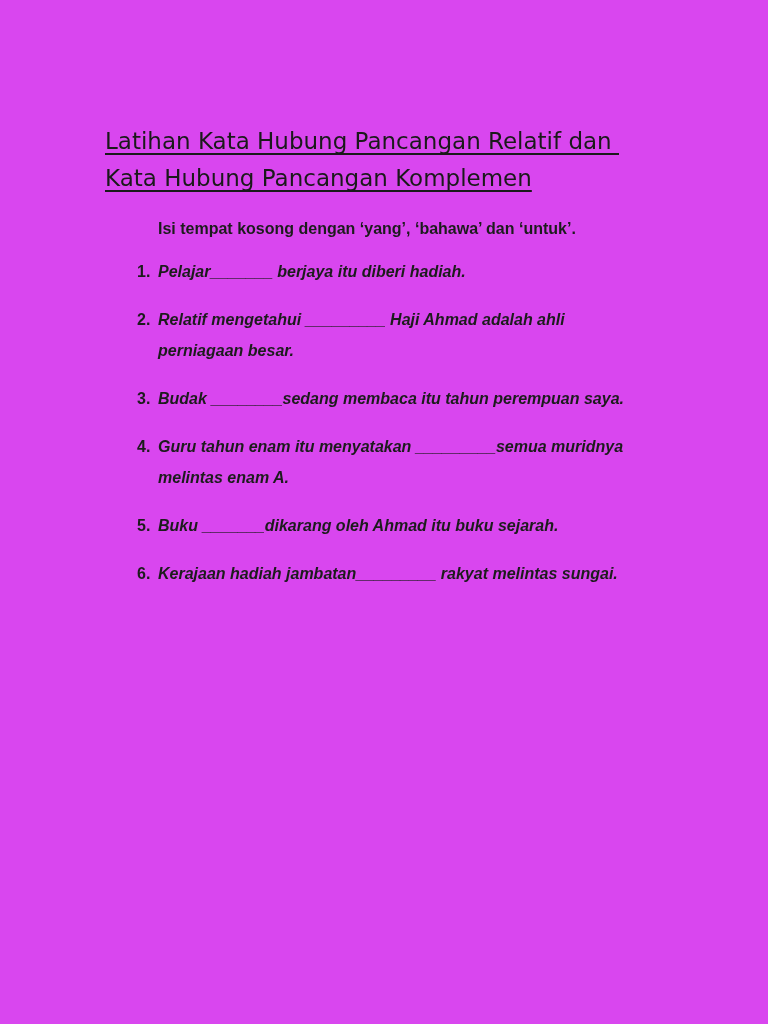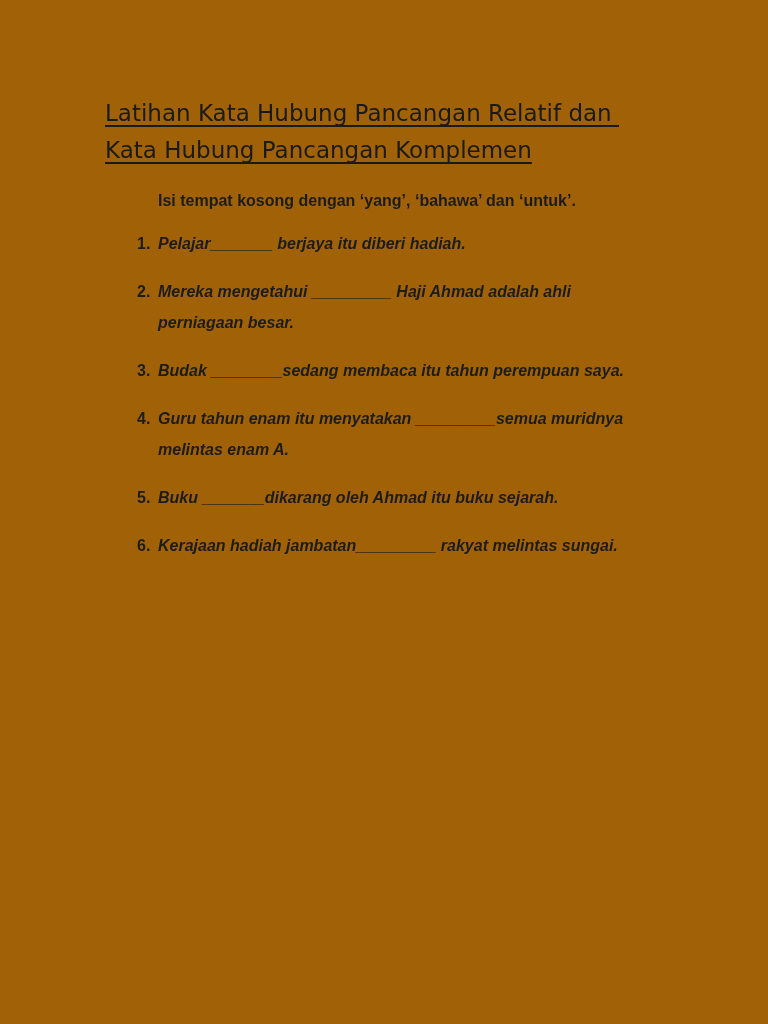--- a/index.html
+++ b/index.html
@@ -10,23 +10,23 @@
     width: 768px;
     height: 1024px;
     background: #ffffff;
     font-family: "Liberation Sans", sans-serif;
     color: #1c1c1c;
     overflow: hidden;
   }
   .page {
     width: 768px;
     height: 1024px;
-    background: #a16207;
+    background: #d946ef;
     box-sizing: border-box;
-    padding-top: 80px;
+    padding-top: 108px;
   }
   .doc-title {
     margin-left: 105px;
     margin-right: 60px;
     margin-bottom: 14px;
     font-family: "DejaVu Sans", sans-serif;
     font-size: 23px;
     font-weight: 400;
     line-height: 37px;
     color: #1a1a1a;
@@ -81,21 +81,21 @@
 
   <ol class="exercise-list">
 
     <li class="exercise">
       <span class="num">1.</span>
       <span class="sentence">Pelajar_______ berjaya itu diberi hadiah.</span>
     </li>
 
     <li class="exercise">
       <span class="num">2.</span>
-      <span class="sentence">Mereka mengetahui _________ Haji Ahmad adalah ahli
+      <span class="sentence">Relatif mengetahui _________ Haji Ahmad adalah ahli
 perniagaan besar.</span>
     </li>
 
     <li class="exercise">
       <span class="num">3.</span>
       <span class="sentence">Budak ________sedang membaca itu tahun perempuan saya.</span>
     </li>
 
     <li class="exercise">
       <span class="num">4.</span>

